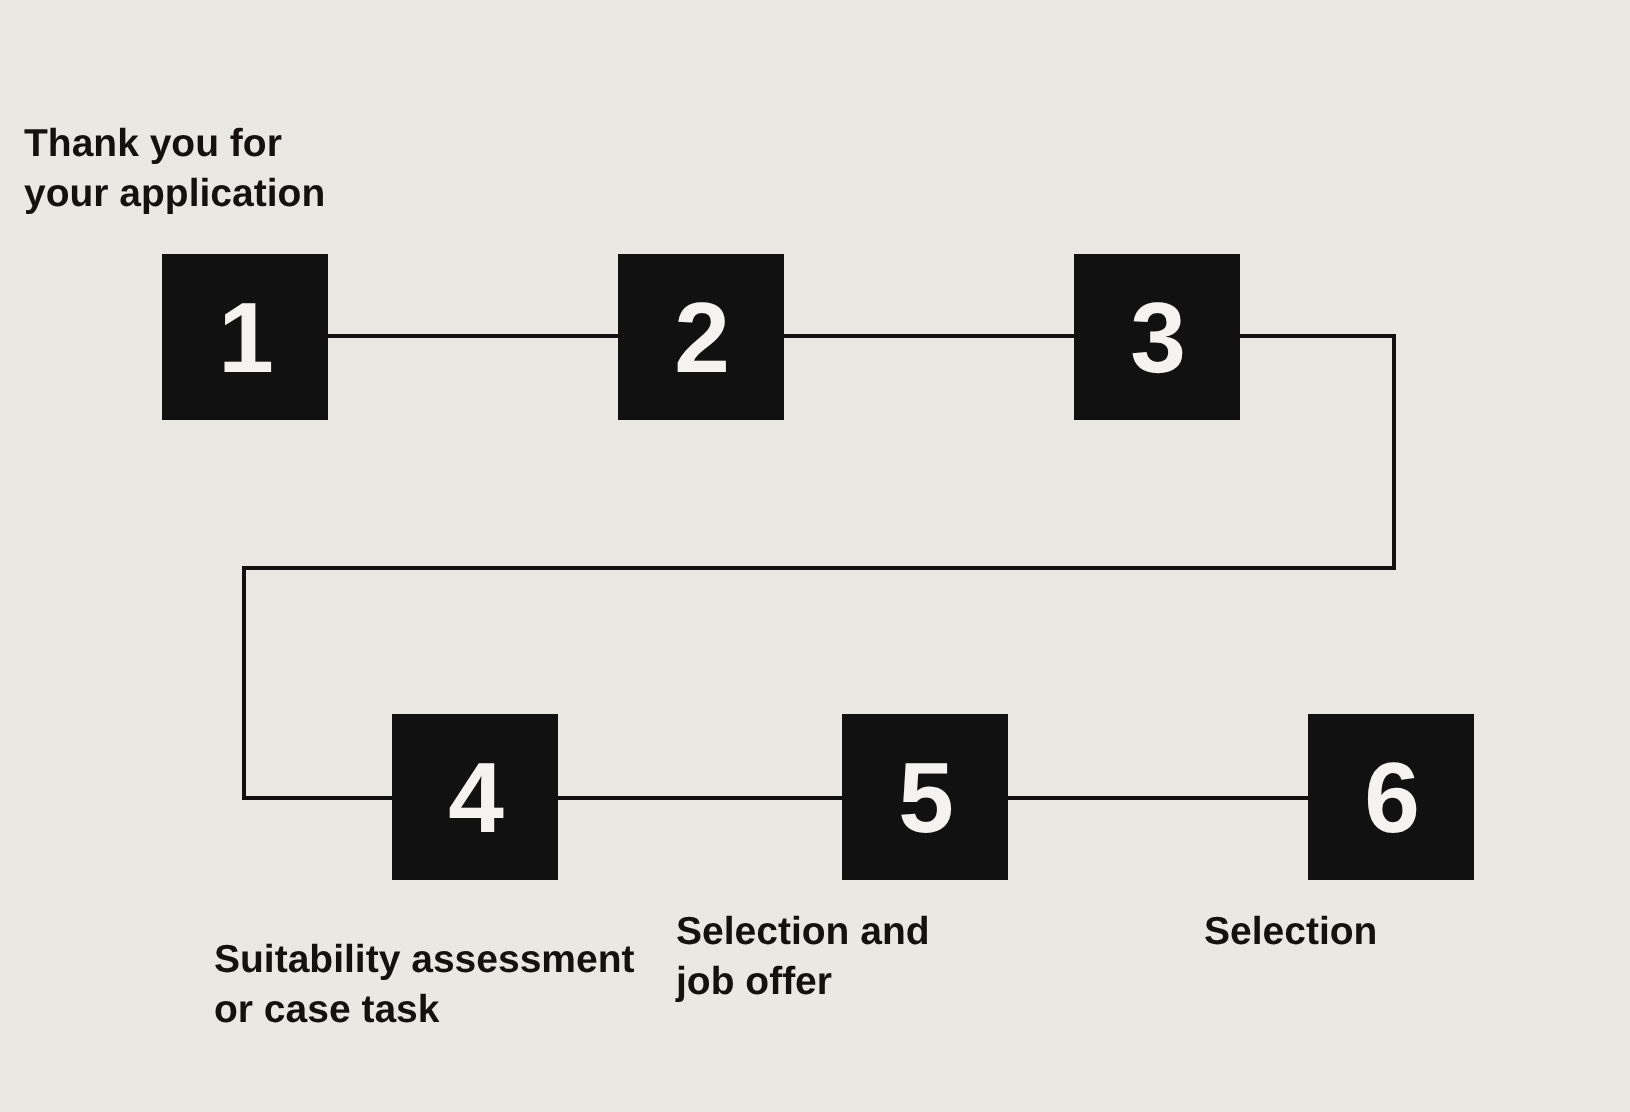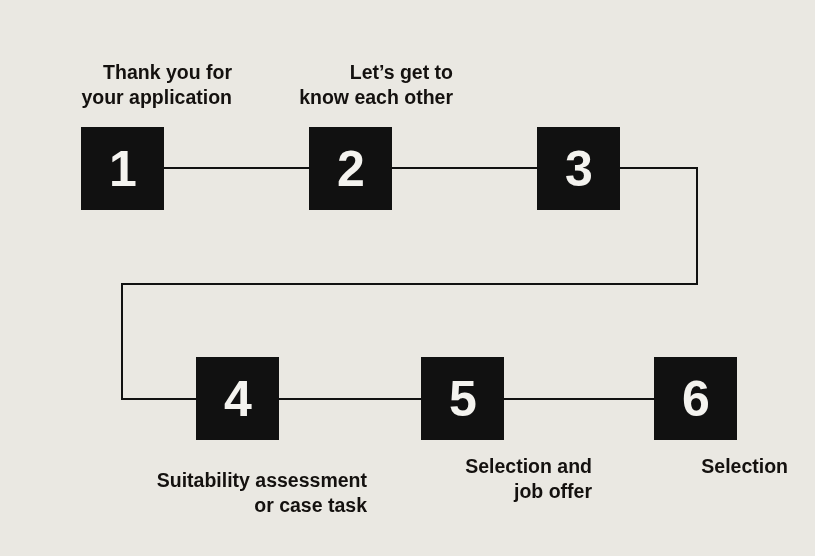--- a/index.html
+++ b/index.html
@@ -47,33 +47,33 @@
   }
 
   
   .caption {
     position: absolute;
     font-family: "Liberation Sans", sans-serif;
     font-size: 19.5px;
     font-weight: bold;
     line-height: 25px;
     color: #14110f;
-    text-align: right;
+    text-align: left;
     white-space: pre-line;
     z-index: 2;
   }
 
   
   .cap-1 { left: 12px;  top: 60px;  width: 220px; }
   .cap-2 { left: 247px; top: 60px;  width: 206px; }
   .cap-3 { left: 490px; top: 60px;  width: 176px; }
 
   
   .cap-4 { left: 107px; top: 468px; width: 260px; }
-  .cap-5 { left: 374px; top: 454px; width: 218px; }
+  .cap-5 { left: 338px; top: 454px; width: 218px; }
   .cap-6 { left: 602px; top: 454px; width: 186px; }
 </style>
 </head>
 <body>
 
 <div id="canvas">
 
   <div class="line h" style="left:160px; top:167px; width:151px;"></div>
 
   <div class="line h" style="left:390px; top:167px; width:149px;"></div>
@@ -102,21 +102,19 @@
   </div>
   <div class="step-box" style="left:421px; top:357px;">
     <span>5</span>
   </div>
   <div class="step-box" style="left:654px; top:357px;">
     <span>6</span>
   </div>
 
   <div class="caption cap-1">Thank you for
 your application</div>
-  <div class="caption cap-2">Let’s get to
-know each other</div>
   <div class="caption cap-4">Suitability assessment
 or case task</div>
   <div class="caption cap-5">Selection and
 job offer</div>
   <div class="caption cap-6">Selection</div>
 
 </div>
 
 </body></html>

